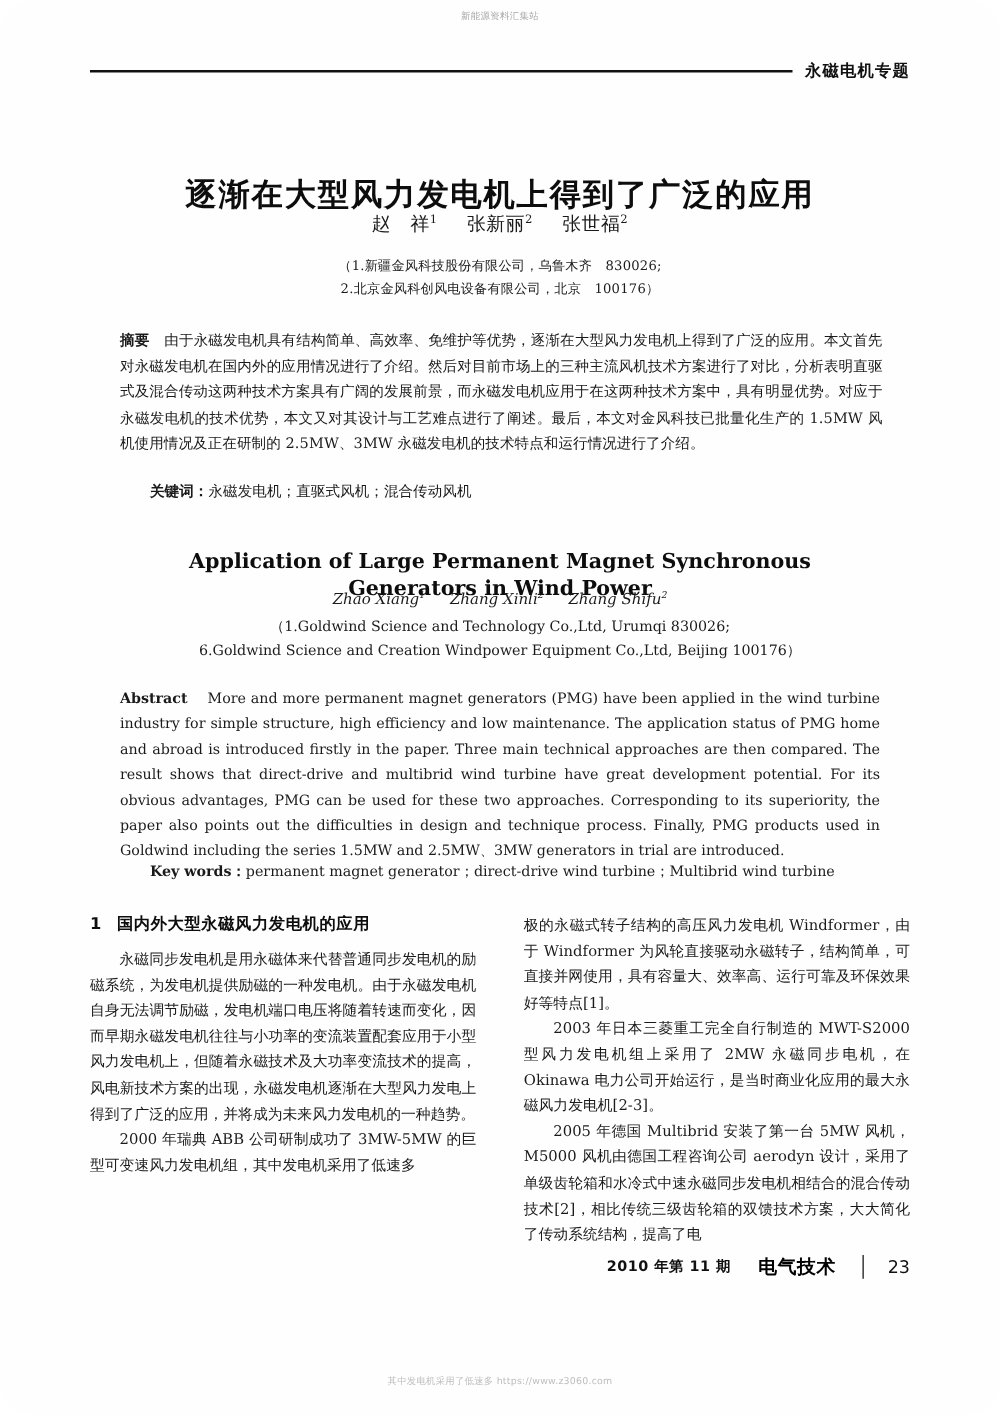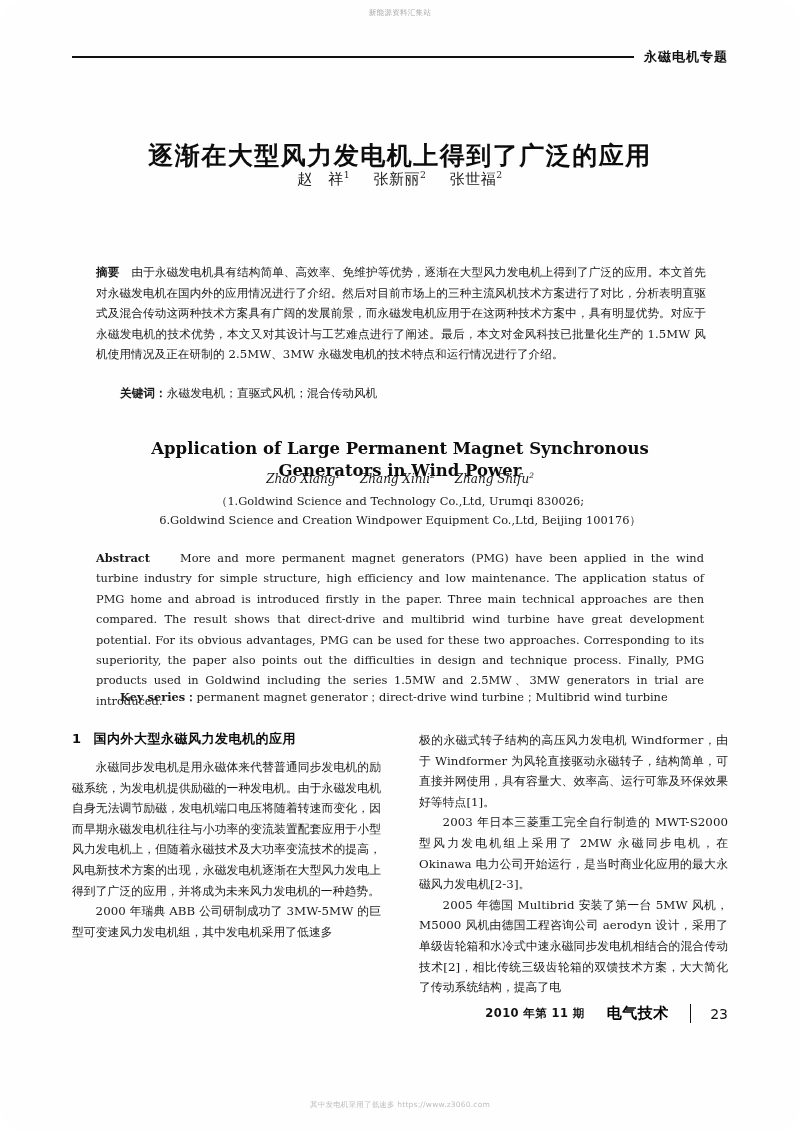--- a/index.html
+++ b/index.html
@@ -173,21 +173,21 @@
   
   .abs-en {
     position: absolute;
     top: 548px;
     left: 96px;
     width: 608px;
     font-size: 11.4px;
     line-height: 20.4px;
     text-align: justify;
   }
-  .abs-en .lead { font-weight: bold; margin-right: 30px; }
+  .abs-en .lead { font-weight: bold; margin-right: 16px; }
   .kw-en {
     position: absolute;
     top: 690px;
     left: 120px;
     width: 590px;
     font-size: 11.4px;
   }
   .kw-en .lead { font-weight: bold; }
 
   
@@ -278,20 +278,24 @@
       <span>赵　祥</span><sup>1</sup>
     </span>
     <span class="au">
       <span>张新丽</span><sup>2</sup>
     </span>
     <span class="au">
       <span>张世福</span><sup>2</sup>
     </span>
   </div>
 
+  <div class="affil-cn">
+    <div>（1.新疆金风科技股份有限公司，乌鲁木齐　830026;</div>
+    <div>2.北京金风科创风电设备有限公司，北京　100176）</div>
+  </div>
 
   <div class="abs-cn">
     <span class="lead">摘要</span><span>由于永磁发电机具有结构简单、高效率、免维护等优势，逐渐在大型风力发电机上得到了广泛的应用。本文首先对永磁发电机在国内外的应用情况进行了介绍。然后对目前市场上的三种主流风机技术方案进行了对比，分析表明直驱式及混合传动这两种技术方案具有广阔的发展前景，而永磁发电机应用于在这两种技术方案中，具有明显优势。对应于永磁发电机的技术优势，本文又对其设计与工艺难点进行了阐述。最后，本文对金风科技已批量化生产的 1.5MW 风机使用情况及正在研制的 2.5MW、3MW 永磁发电机的技术特点和运行情况进行了介绍。</span>
   </div>
 
   <div class="kw-cn">
     <span class="lead">关键词：</span><span>永磁发电机；直驱式风机；混合传动风机</span>
   </div>
 
   <h2 class="title-en">Application of Large Permanent Magnet Synchronous Generators in Wind Power</h2>
@@ -311,21 +315,21 @@
   <div class="affil-en">
     <div>（1.Goldwind Science and Technology Co.,Ltd, Urumqi 830026;</div>
     <div>6.Goldwind Science and Creation Windpower Equipment Co.,Ltd, Beijing 100176）</div>
   </div>
 
   <div class="abs-en">
     <span class="lead">Abstract</span><span>More and more permanent magnet generators (PMG) have been applied in the wind turbine industry for simple structure, high efficiency and low maintenance. The application status of PMG home and abroad is introduced firstly in the paper. Three main technical approaches are then compared. The result shows that direct-drive and multibrid wind turbine have great development potential. For its obvious advantages, PMG can be used for these two approaches. Corresponding to its superiority, the paper also points out the difficulties in design and technique process. Finally, PMG products used in Goldwind including the series 1.5MW and 2.5MW、3MW generators in trial are introduced.</span>
   </div>
 
   <div class="kw-en">
-    <span class="lead">Key series：</span><span>permanent magnet generator；direct-drive wind turbine；Multibrid wind turbine</span>
+    <span class="lead">Key words：</span><span>permanent magnet generator；direct-drive wind turbine；Multibrid wind turbine</span>
   </div>
 
   <div class="body-cols">
     <div class="col">
       <div class="sec-head">
         <span class="num">1</span><span>国内外大型永磁风力发电机的应用</span>
       </div>
       <p class="para">永磁同步发电机是用永磁体来代替普通同步发电机的励磁系统，为发电机提供励磁的一种发电机。由于永磁发电机自身无法调节励磁，发电机端口电压将随着转速而变化，因而早期永磁发电机往往与小功率的变流装置配套应用于小型风力发电机上，但随着永磁技术及大功率变流技术的提高，风电新技术方案的出现，永磁发电机逐渐在大型风力发电上得到了广泛的应用，并将成为未来风力发电机的一种趋势。</p>
       <p class="para">2000 年瑞典 ABB 公司研制成功了 3MW-5MW 的巨型可变速风力发电机组，其中发电机采用了低速多</p>
     </div>

